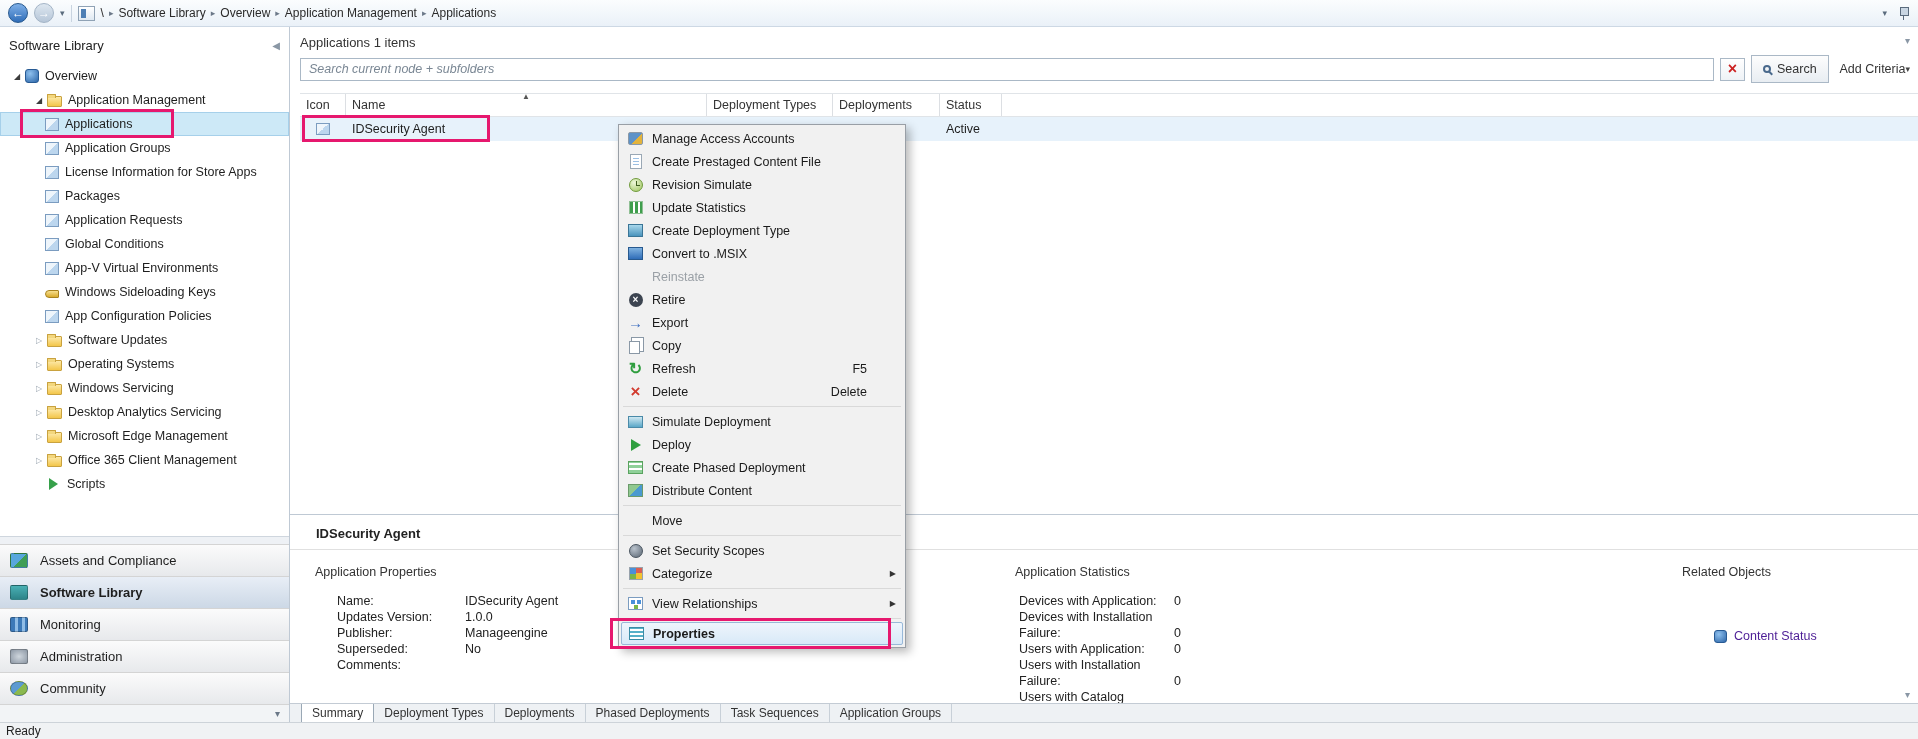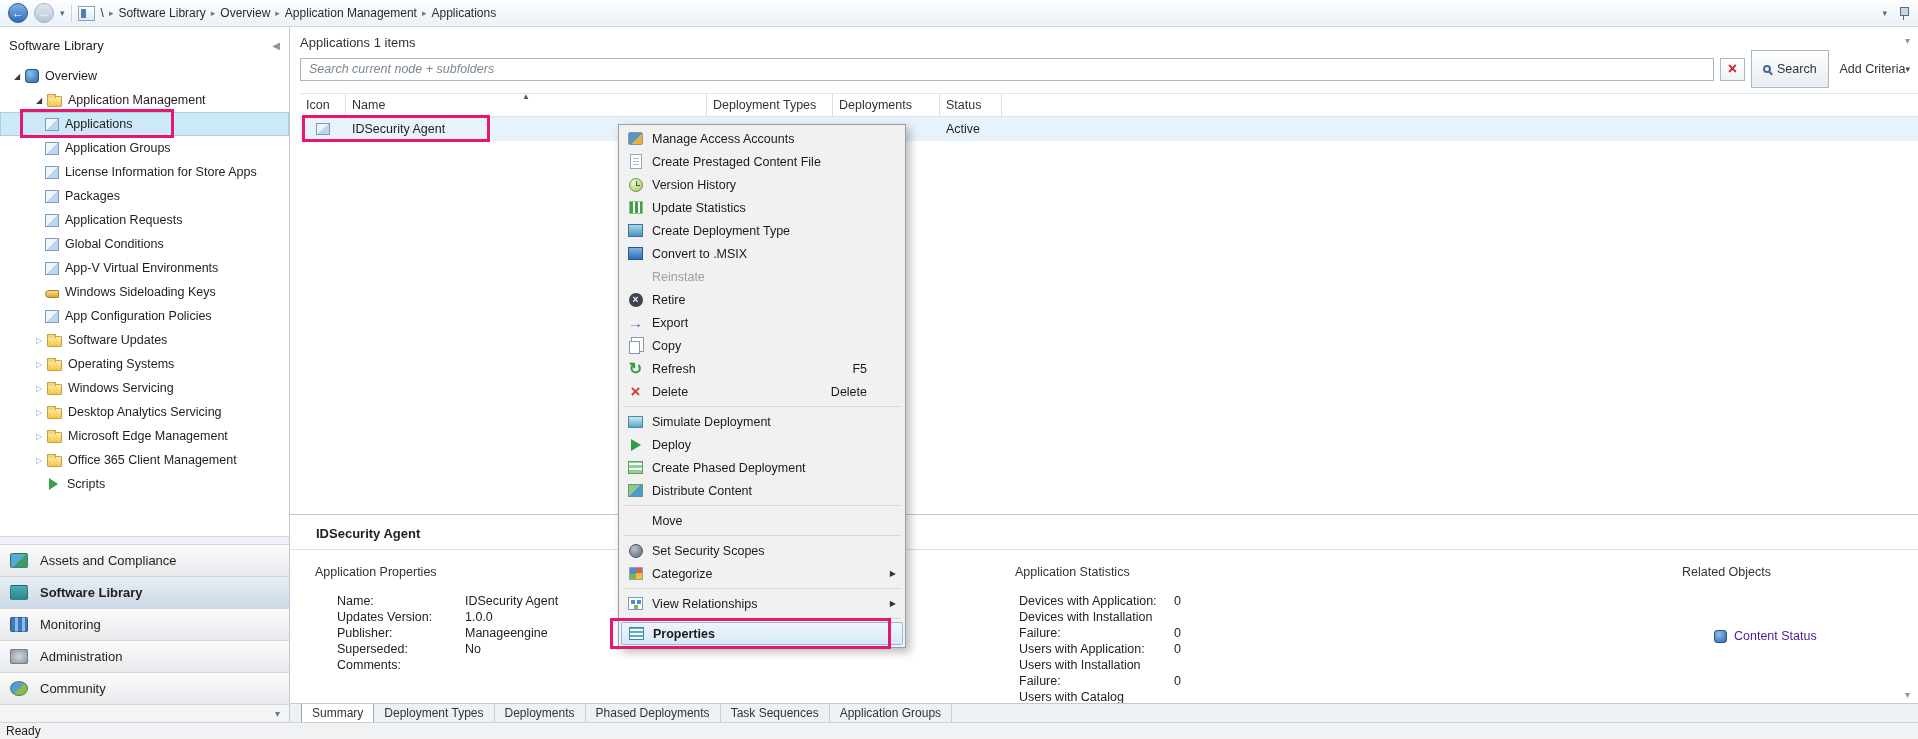--- a/index.html
+++ b/index.html
@@ -76,21 +76,21 @@
   .m-title { position:absolute; top:8px; left:10px; font-size:13px; color:#333; }
   .m-chev-top { position:absolute; top:8px; right:8px; color:#8a97a5; font-size:10px; }
   .m-chev-top::before { content:"\25BE"; }
   .searchrow { position:absolute; top:30px; left:10px; right:8px; height:24px; display:flex; align-items:center; gap:6px; }
   .searchbox { width:1414px; height:23px; border:1px solid #aab8c6; padding:0 8px; font-size:12.5px;
                font-style:italic; color:#555; font-family:inherit; background:#fff; flex:none; }
   .searchbox::placeholder { color:#7a8794; font-style:italic; }
   .clearbtn { width:25px; height:23px; border:1px solid #aab8c6; background:linear-gradient(#ffffff,#eef2f6);
               display:flex; align-items:center; justify-content:center; flex:none; }
   .clearbtn::before { content:"\00D7"; color:#cc2222; font-weight:bold; font-size:16px; }
-  .searchbtn { height:38px; border:1px solid #aab8c6; background:linear-gradient(#fdfdfd,#e8edf2);
+  .searchbtn { height:28px; border:1px solid #aab8c6; background:linear-gradient(#fdfdfd,#e8edf2);
                display:flex; align-items:center; gap:6px; padding:0 11px; font-size:12.5px; color:#333; flex:none; }
   .mag { width:8px; height:8px; border:2px solid #49698c; border-radius:50%; position:relative; flex:none; }
   .mag::after { content:""; position:absolute; width:5px; height:2px; background:#49698c;
                 right:-4px; bottom:-3px; transform:rotate(45deg); }
   .addcrit { margin-left:auto; display:flex; align-items:center; font-size:12.5px; color:#333; }
   .ac-arrow { font-size:9px; color:#444; } .ac-arrow::before { content:"\25BE"; }
 
   .thead { position:absolute; top:66px; left:10px; right:0; height:24px; border-top:1px solid #e0e4e8;
            border-bottom:1px solid #e0e4e8; display:flex; font-size:12.5px; color:#333; }
   .th { padding:0 6px; border-right:1px solid #dcdfe3; position:relative; display:flex; align-items:center; }
@@ -393,21 +393,21 @@
     <div class="mitem">
       <span class="micon">
           <span class="ic-file"></span>
         </span>
       <span>Create Prestaged Content File</span>
     </div>
     <div class="mitem">
       <span class="micon">
           <span class="ic-history"></span>
         </span>
-      <span>Version History</span>
+      <span>Revision Simulate</span>
     </div>
     <div class="mitem">
       <span class="micon">
           <span class="ic-stats"></span>
         </span>
       <span>Update Statistics</span>
     </div>
     <div class="mitem">
       <span class="micon">
           <span class="ic-cdt"></span>

